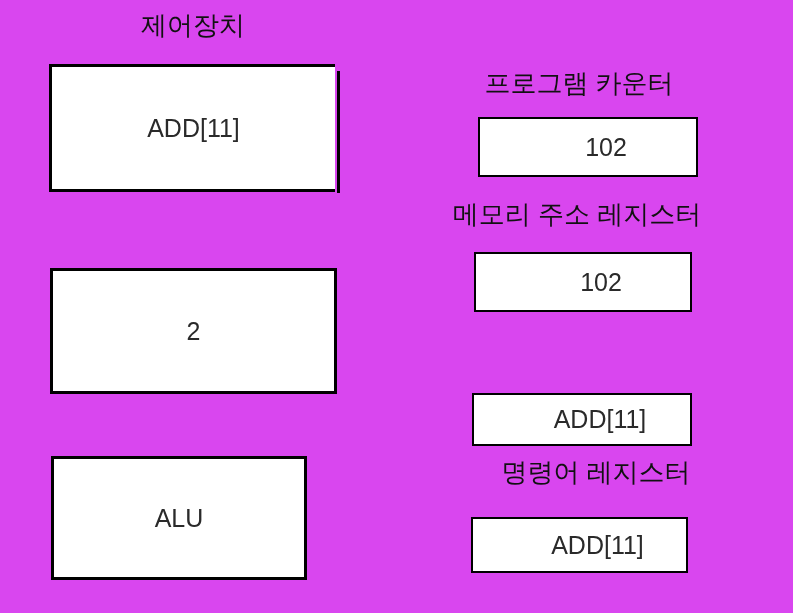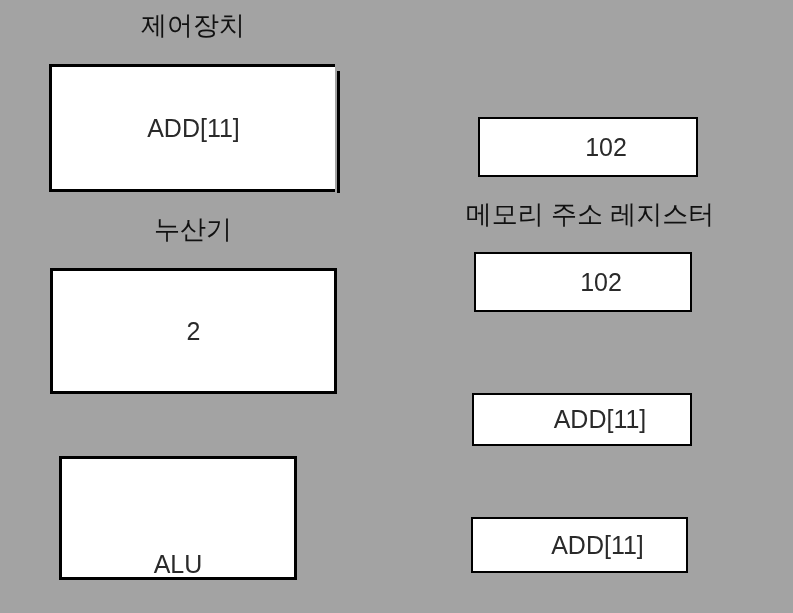--- a/index.html
+++ b/index.html
@@ -8,21 +8,21 @@
     background: #ffffff;
   }
   body {
     font-family: "Liberation Sans", "DejaVu Sans", sans-serif;
     color: #1a1a1a;
   }
   #canvas {
     position: relative;
     width: 793px;
     height: 613px;
-    background: #a3a3a3;
+    background: #d946ef;
     overflow: hidden;
   }
   .label {
     position: absolute;
     font-size: 26px;
     line-height: 1;
     color: #111111;
     text-align: center;
     white-space: nowrap;
     letter-spacing: 0px;
@@ -66,44 +66,45 @@
 
 <div id="canvas">
 
   <div class="label" style="left: 49px; top: 12px; width: 288px;">제어장치</div>
 
   <div class="box cu" style="left: 49px; top: 64px; width: 286px; height: 128px;">
     <span class="edge-artifact"></span>
     <span class="value">ADD[11]</span>
   </div>
 
-  <div class="label" style="left: 49px; top: 216px; width: 288px;">누산기</div>
 
   <div class="box" style="left: 50px; top: 268px; width: 287px; height: 126px;">
     <span class="value">2</span>
   </div>
 
-  <div class="box" style="left: 59px; top: 456px; width: 238px; height: 124px; align-items: flex-end;">
+  <div class="box" style="left: 51px; top: 456px; width: 256px; height: 124px;">
     <span class="value">ALU</span>
   </div>
 
+  <div class="label" style="left: 438px; top: 70px; width: 282px;">프로그램 카운터</div>
 
   <div class="box thin" style="left: 478px; top: 117px; width: 220px; height: 60px;">
     <span class="value">102</span>
   </div>
 
-  <div class="label" style="left: 420px; top: 201px; width: 340px;">메모리 주소 레지스터</div>
+  <div class="label" style="left: 407px; top: 201px; width: 340px;">메모리 주소 레지스터</div>
 
   <div class="box thin" style="left: 474px; top: 252px; width: 218px; height: 60px;">
     <span class="value">102</span>
   </div>
 
 
   <div class="box thin" style="left: 472px; top: 393px; width: 220px; height: 53px;">
     <span class="value">ADD[11]</span>
   </div>
 
+  <div class="label" style="left: 450px; top: 459px; width: 292px;">명령어 레지스터</div>
 
   <div class="box thin" style="left: 471px; top: 517px; width: 217px; height: 56px;">
     <span class="value">ADD[11]</span>
   </div>
 
 </div>
 
 </body></html>

